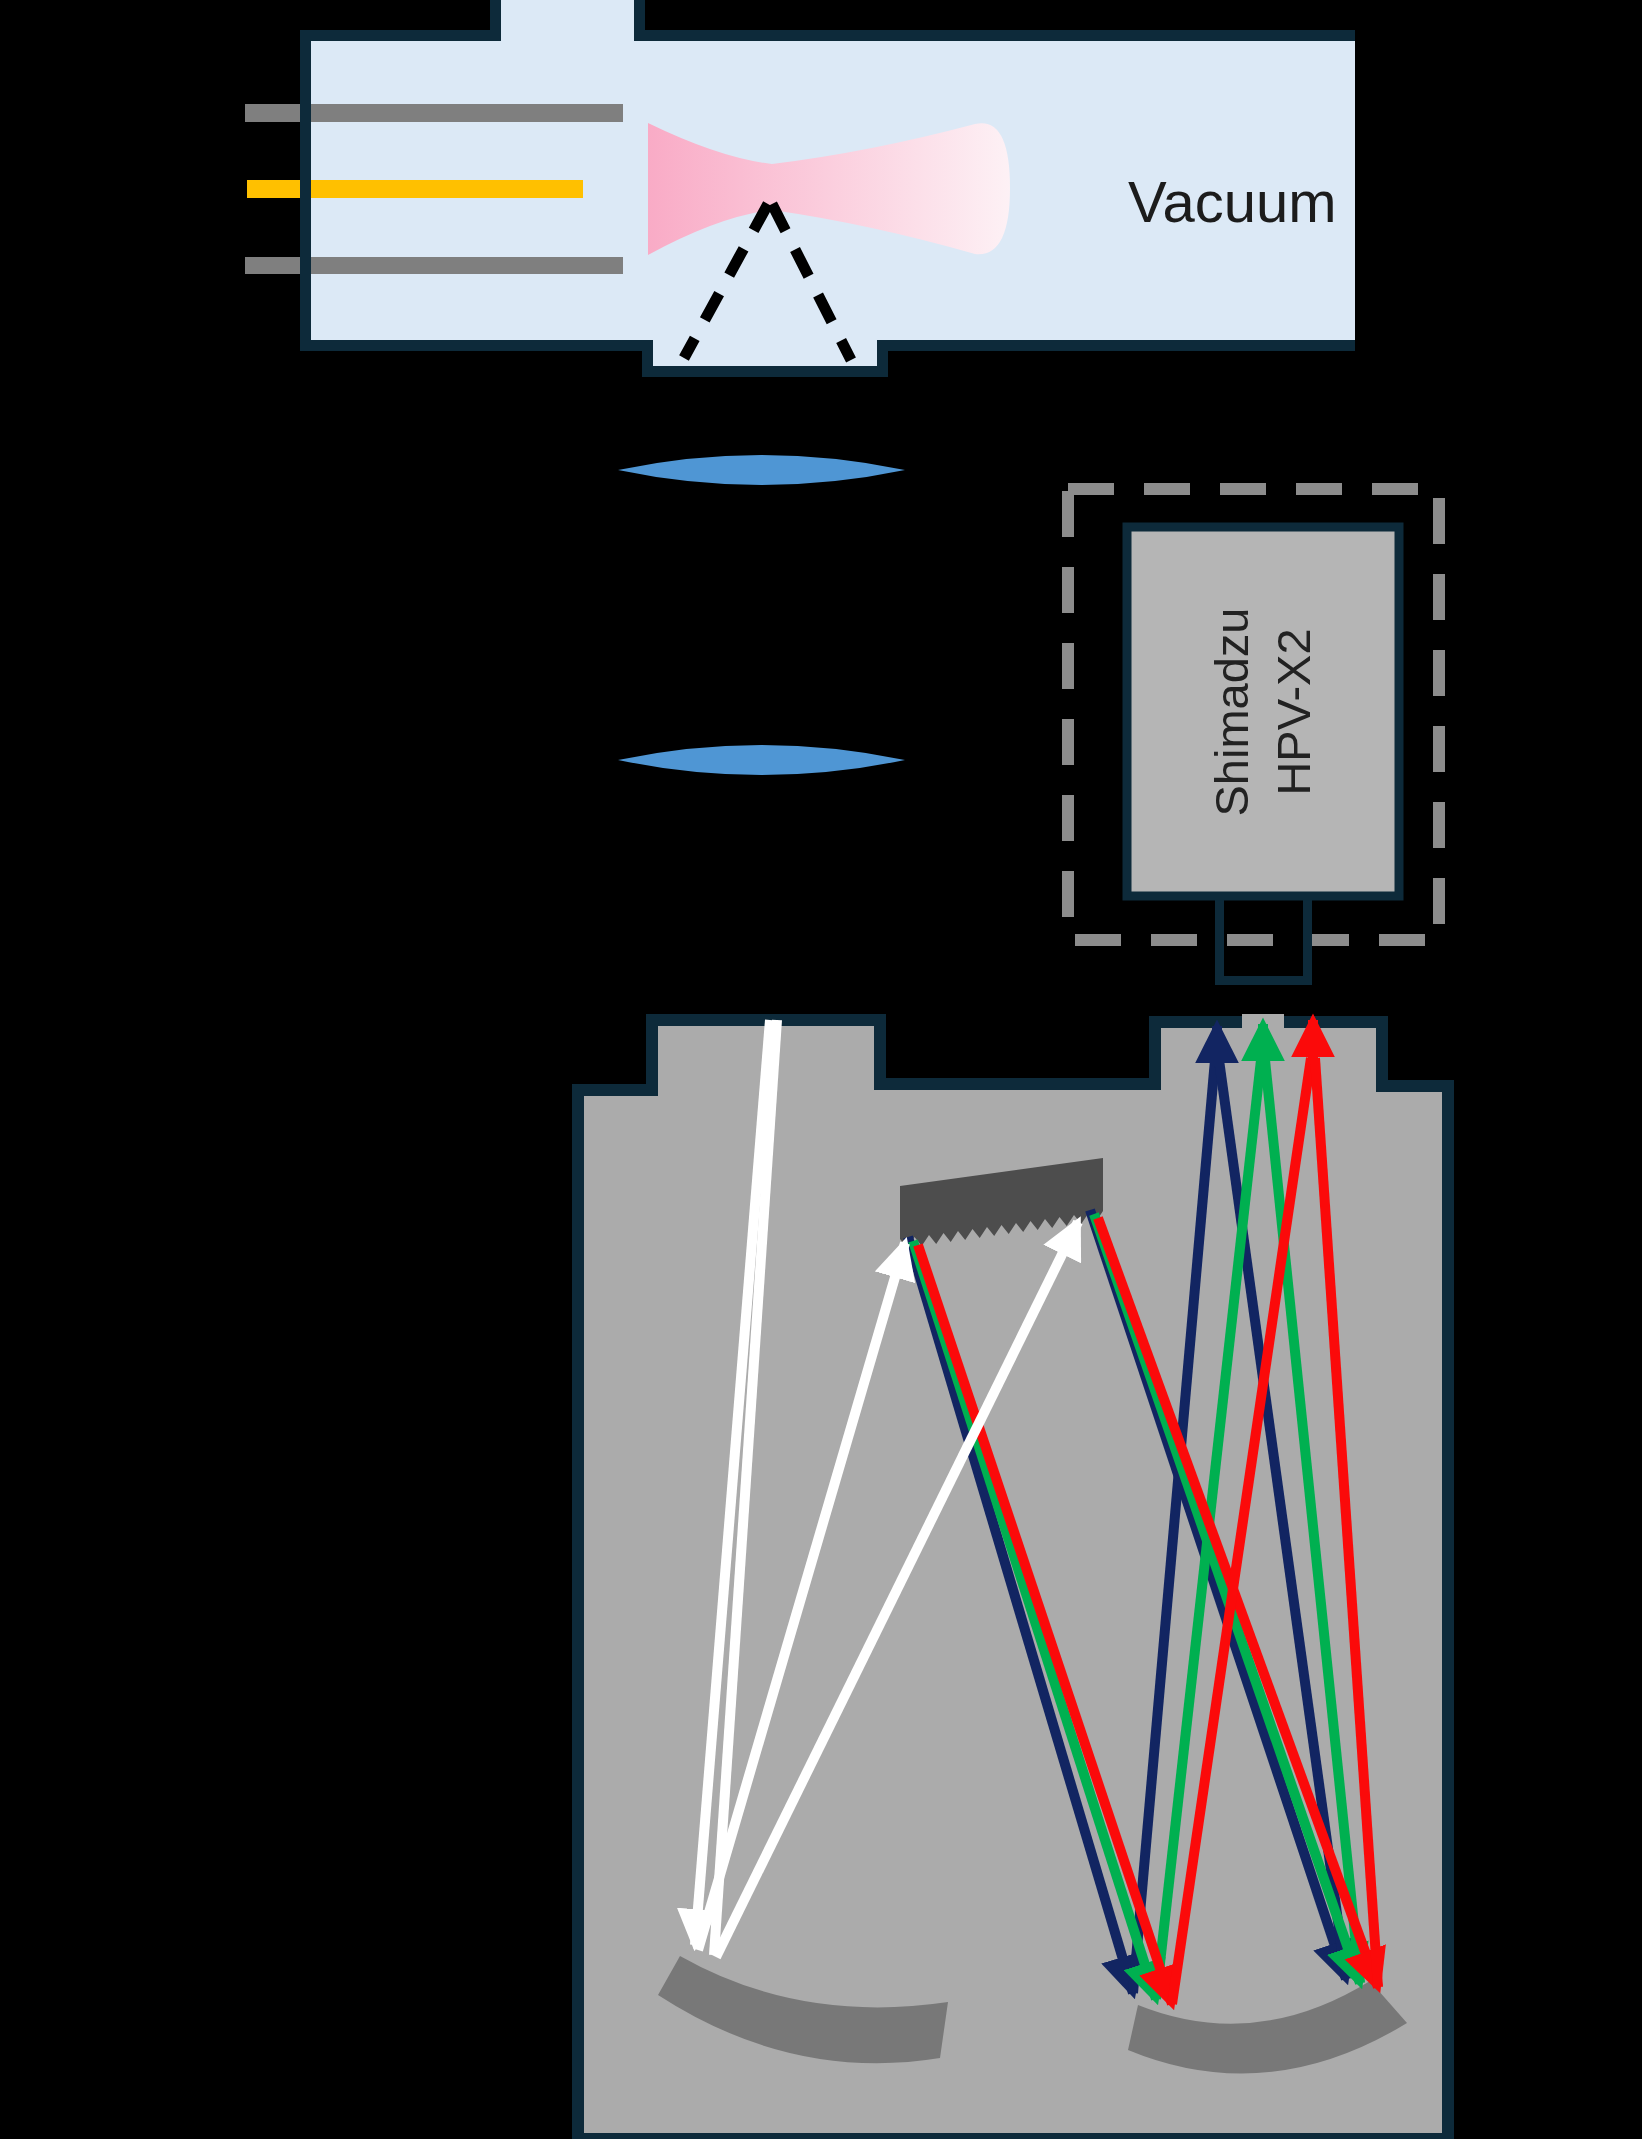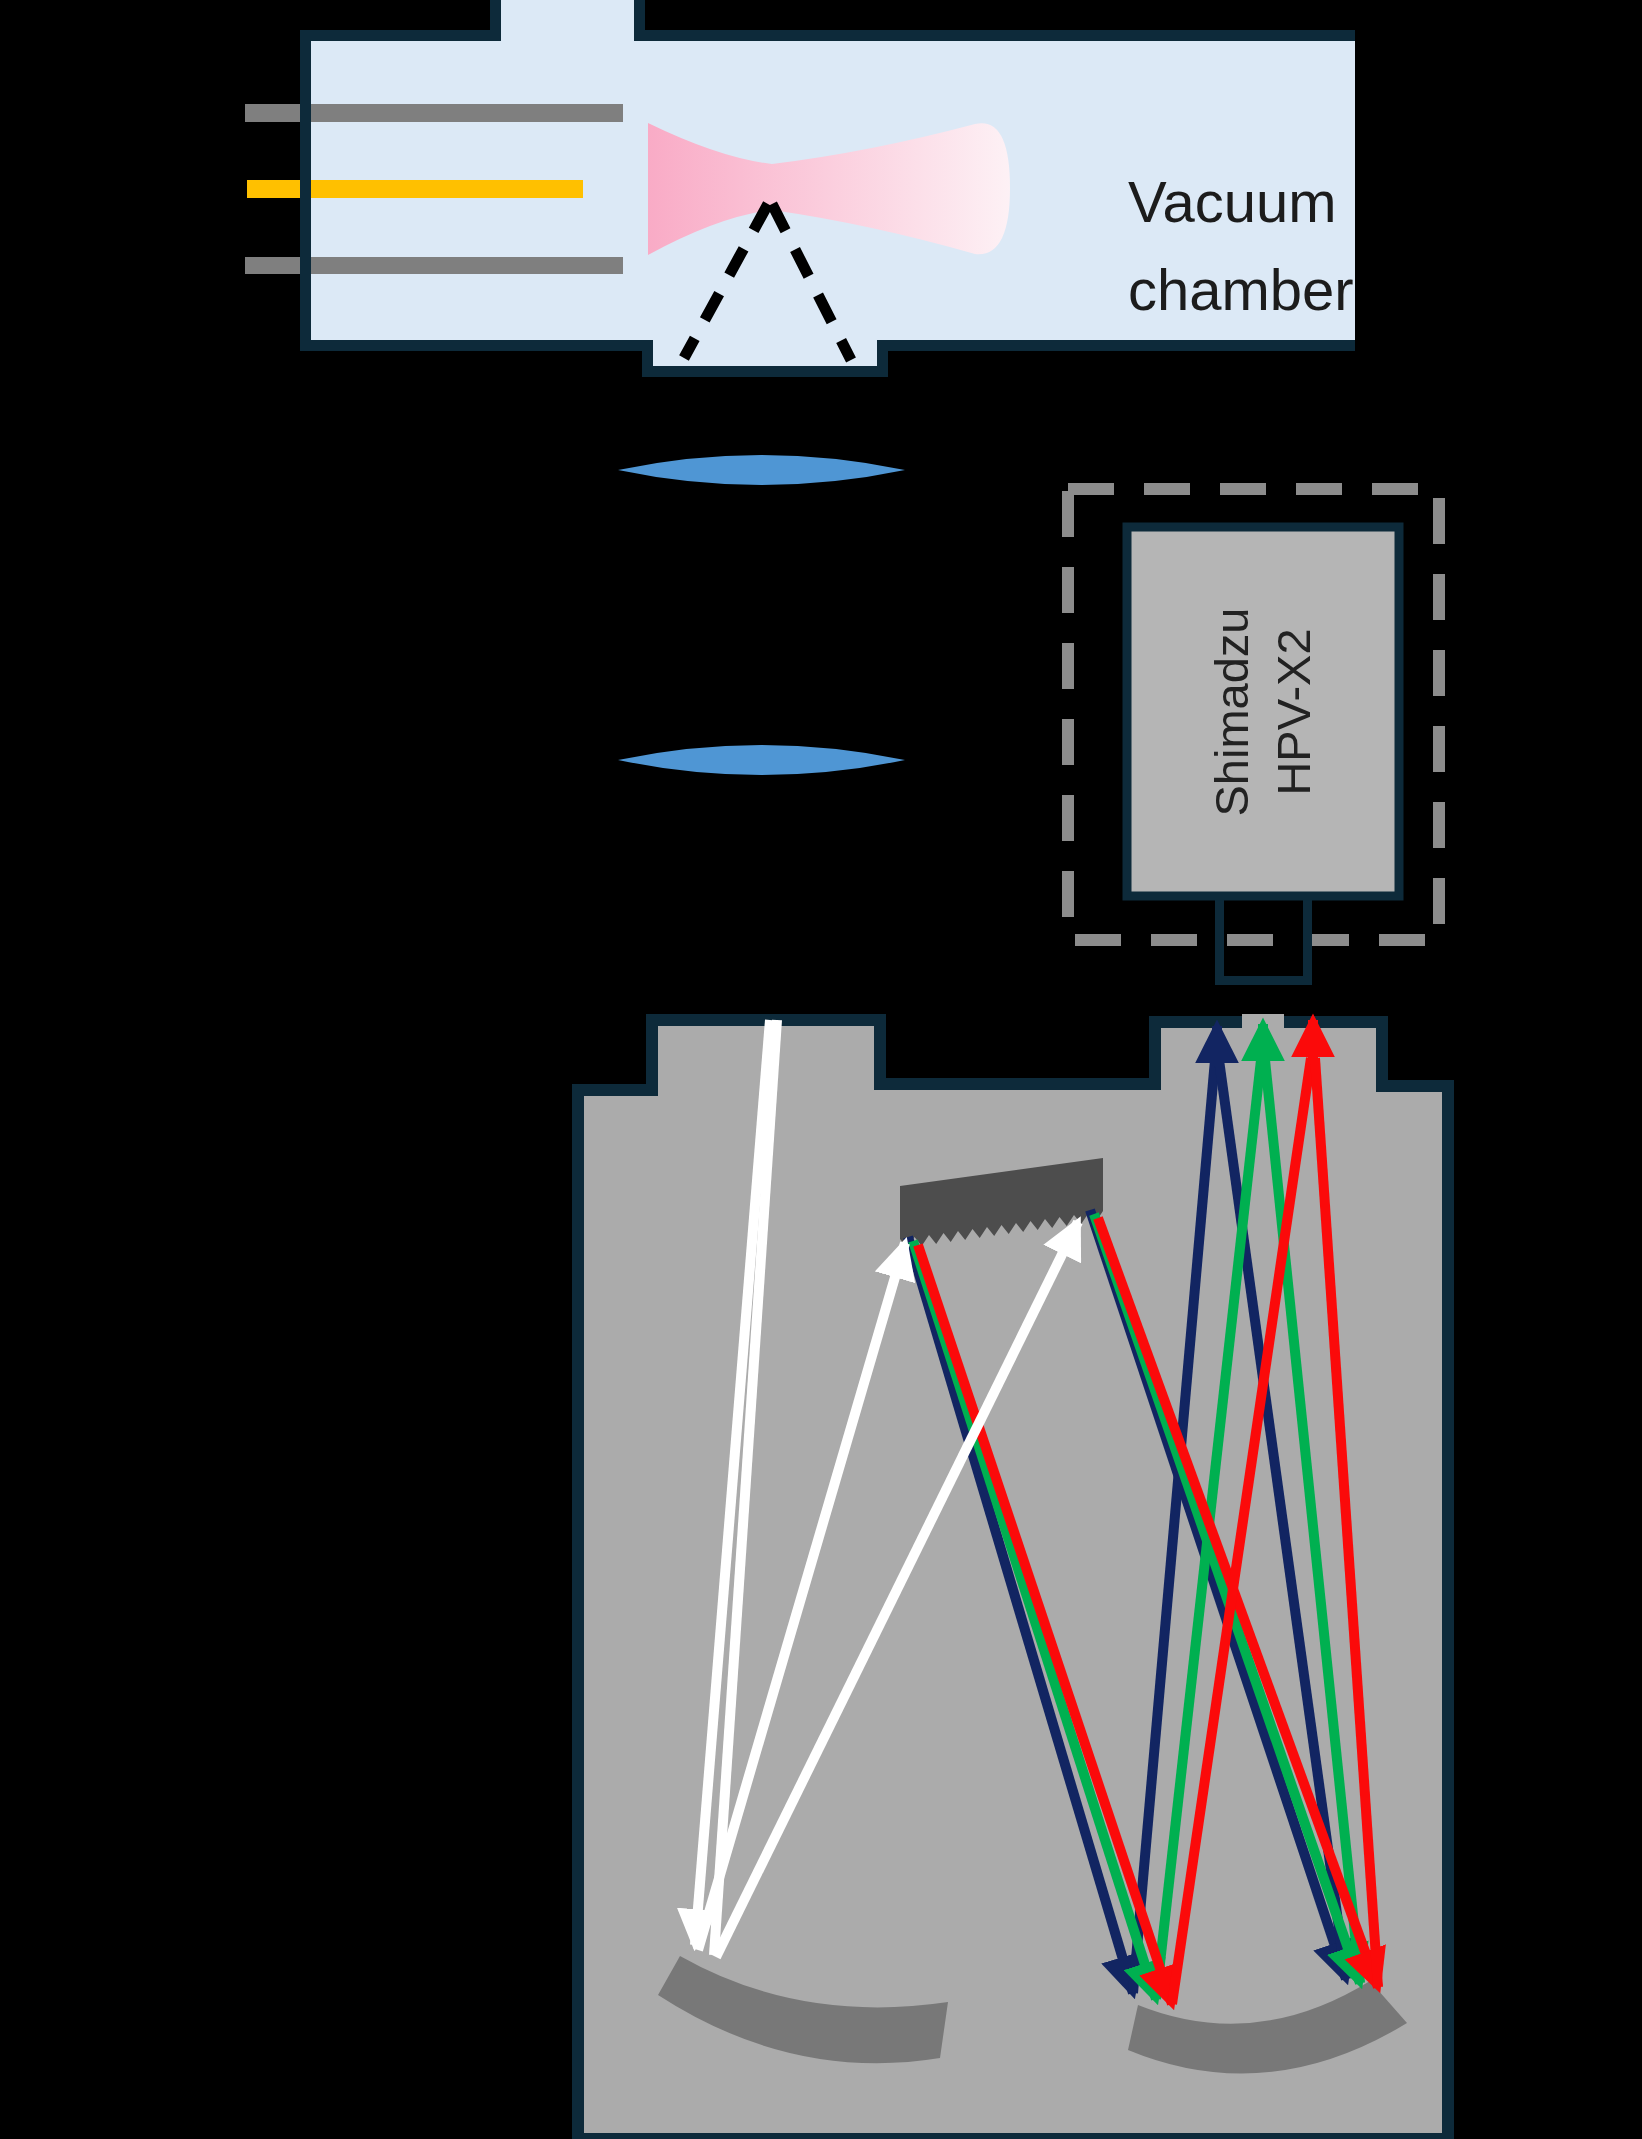--- a/index.html
+++ b/index.html
@@ -112,21 +112,20 @@
   <g stroke="#ffffff" stroke-width="10" fill="none">
     <line x1="770" y1="1020" x2="695" y2="1945" marker-end="url(#ah-w)" stroke="#ffffff"></line>
     <line x1="777" y1="1020" x2="714" y2="1955" stroke="#ffffff"></line>
     <line x1="698" y1="1950" x2="905" y2="1243" marker-end="url(#ah-w)" stroke="#ffffff"></line>
     <line x1="716" y1="1957" x2="1078" y2="1222" marker-end="url(#ah-w)" stroke="#ffffff"></line>
   </g>
 </svg>
 
 <div class="label-vacuum">
   <div>Vacuum</div>
-  <div>chamber</div>
 </div>
 
 <div class="label-camera">
   <div>Shimadzu</div>
   <div>HPV-X2</div>
 </div>
 
 </div>
 
 </body></html>

